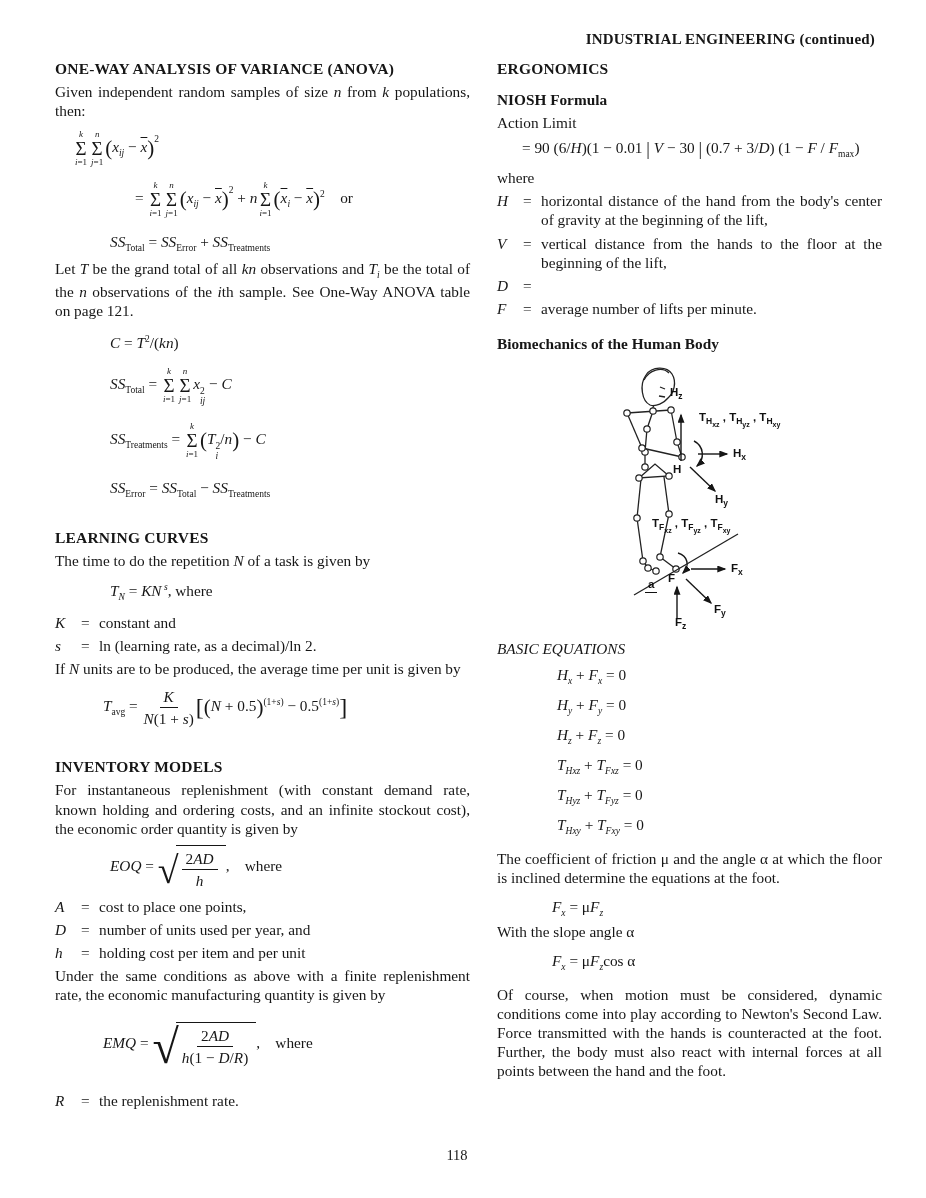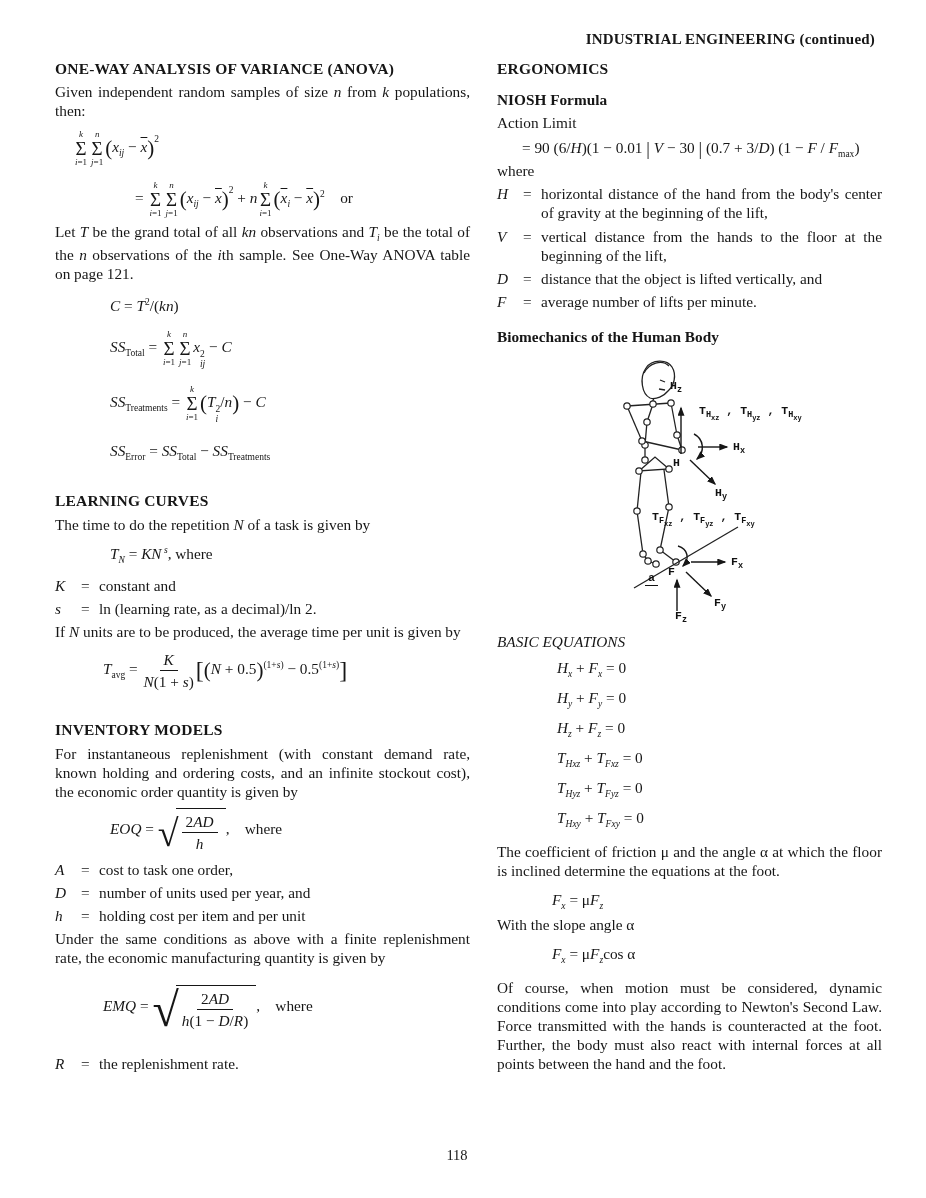--- a/index.html
+++ b/index.html
@@ -41,21 +41,21 @@
   .sqrt .rad{font-size:38px;line-height:.8;margin-right:-3px;font-weight:400;transform:translateY(3px);}
   .sqrt .rad.r2{font-size:48px;}
   .sqrt .rc{border-top:1.6px solid #161616;padding:3px 6px 0 4px;}
   
   .def{display:grid;grid-template-columns:26px 18px 1fr;margin-top:4px;}
   .def .sym{font-style:italic;}
   .def .t{text-align:justify;}
   
   .fig{position:relative;width:330px;height:280px;margin:4px 0 0 60px;}
   .fig svg{position:absolute;left:0;top:0;}
-  .flb{position:absolute;font-family:Liberation Mono, monospace;font-weight:bold;
+  .flb{position:absolute;font-family:Liberation Sans, sans-serif;font-weight:bold;
        font-size:11.5px;color:#111;white-space:nowrap;line-height:1;}
   .flb sub{font-size:8.5px;}
   .flb sub sub{font-size:7px;}
   .flb.angle{border-bottom:1.6px solid #111;padding:0 3px 1px 3px;}
   .basic{font-style:italic;font-size:15.3px;margin-top:2px;}
   .beq{margin-top:7px;margin-left:60px;}
   .footer{position:absolute;left:0;right:12px;bottom:34px;text-align:center;font-size:14.5px;}
 </style>
 </head>
 <body>
@@ -86,20 +86,21 @@
               <span class="l"><i>i</i>=1</span>
             </span><span class="sum">
               <span class="l"><i>n</i></span>
               <span class="sg">Σ</span>
               <span class="l"><i>j</i>=1</span>
             </span><span class="bp">(</span><i>x</i><sub><i>ij</i></sub> − <span class="ov"><i>x</i></span><span class="bp">)</span><sup class="hi">2</sup> + <i>n</i><span class="sum">
               <span class="l"><i>k</i></span>
               <span class="sg">Σ</span>
               <span class="l"><i>i</i>=1</span>
             </span><span class="bp">(</span><span class="ov"><i>x</i></span><sub><i>i</i></sub> − <span class="ov"><i>x</i></span><span class="bp">)</span><sup>2</sup>&nbsp;&nbsp;&nbsp;&nbsp;or</div>
+        <div class="eq ind55" style="margin-top:14px"><i>SS</i><sub>Total</sub> = <i>SS</i><sub>Error</sub> + <i>SS</i><sub>Treatments</sub></div>
         <p class="body mt12">Let <i>T</i> be the grand total of all <i>kn</i> observations and <i>T<sub>i</sub></i> be the total of the <i>n</i> observations of the <i>i</i>th sample. See One-Way ANOVA table on page 121.</p>
         <div class="eq ind55" style="margin-top:13px"><i>C</i> = <i>T</i><sup>2</sup>/(<i>kn</i>)</div>
         <div class="eq ind55" style="margin-top:15px"><i>SS</i><sub>Total</sub> = <span class="sum">
               <span class="l"><i>k</i></span>
               <span class="sg">Σ</span>
               <span class="l"><i>i</i>=1</span>
             </span><span class="sum">
               <span class="l"><i>n</i></span>
               <span class="sg">Σ</span>
               <span class="l"><i>j</i>=1</span>
@@ -148,21 +149,21 @@
               <span class="rad">√</span>
               <span class="rc"><span class="frac">
                   <span class="num">2<i>AD</i></span>
                   <span class="den"><i>h</i></span>
                 </span></span>
             </span>,&nbsp;&nbsp;&nbsp;&nbsp;where</div>
         <div style="margin-top:7px">
           <div class="def">
             <span class="sym"><i>A</i></span>
             <span>=</span>
-            <span class="t nj">cost to task one order,</span>
+            <span class="t nj">cost to place one points,</span>
           </div>
           <div class="def">
             <span class="sym"><i>D</i></span>
             <span>=</span>
             <span class="t nj">number of units used per year, and</span>
           </div>
           <div class="def">
             <span class="sym"><i>h</i></span>
             <span>=</span>
             <span class="t nj">holding cost per item and per unit</span>
@@ -185,36 +186,35 @@
 
     </div>
 
     <div class="col-r">
 
       <section>
         <h2 class="sect">ERGONOMICS</h2>
         <h3 class="sub">NIOSH Formula</h3>
         <div>Action Limit</div>
         <div class="eq ind25" style="margin-top:6px">= 90 (6/<i>H</i>)(1 − 0.01 <span class="abs">|</span> <i>V</i> − 30 <span class="abs">|</span> (0.7 + 3/<i>D</i>) (1 − <i>F</i> / <i>F</i><sub>max</sub>)</div>
-        <div style="margin-top:0">where</div>
+        <div style="margin-top:7px">where</div>
         <div>
           <div class="def">
             <span class="sym"><i>H</i></span>
             <span>=</span>
             <span class="t">horizontal distance of the hand from the body's center of gravity at the beginning of the lift,</span>
           </div>
           <div class="def">
             <span class="sym"><i>V</i></span>
             <span>=</span>
             <span class="t">vertical distance from the hands to the floor at the beginning of the lift,</span>
           </div>
           <div class="def">
             <span class="sym"><i>D</i></span>
             <span>=</span>
-            <span class="t nj">distance that the object is lifted vertically, and</span>
           </div>
           <div class="def">
             <span class="sym"><i>F</i></span>
             <span>=</span>
             <span class="t nj">average number of lifts per minute.</span>
           </div>
         </div>
       </section>
 
       <section>

